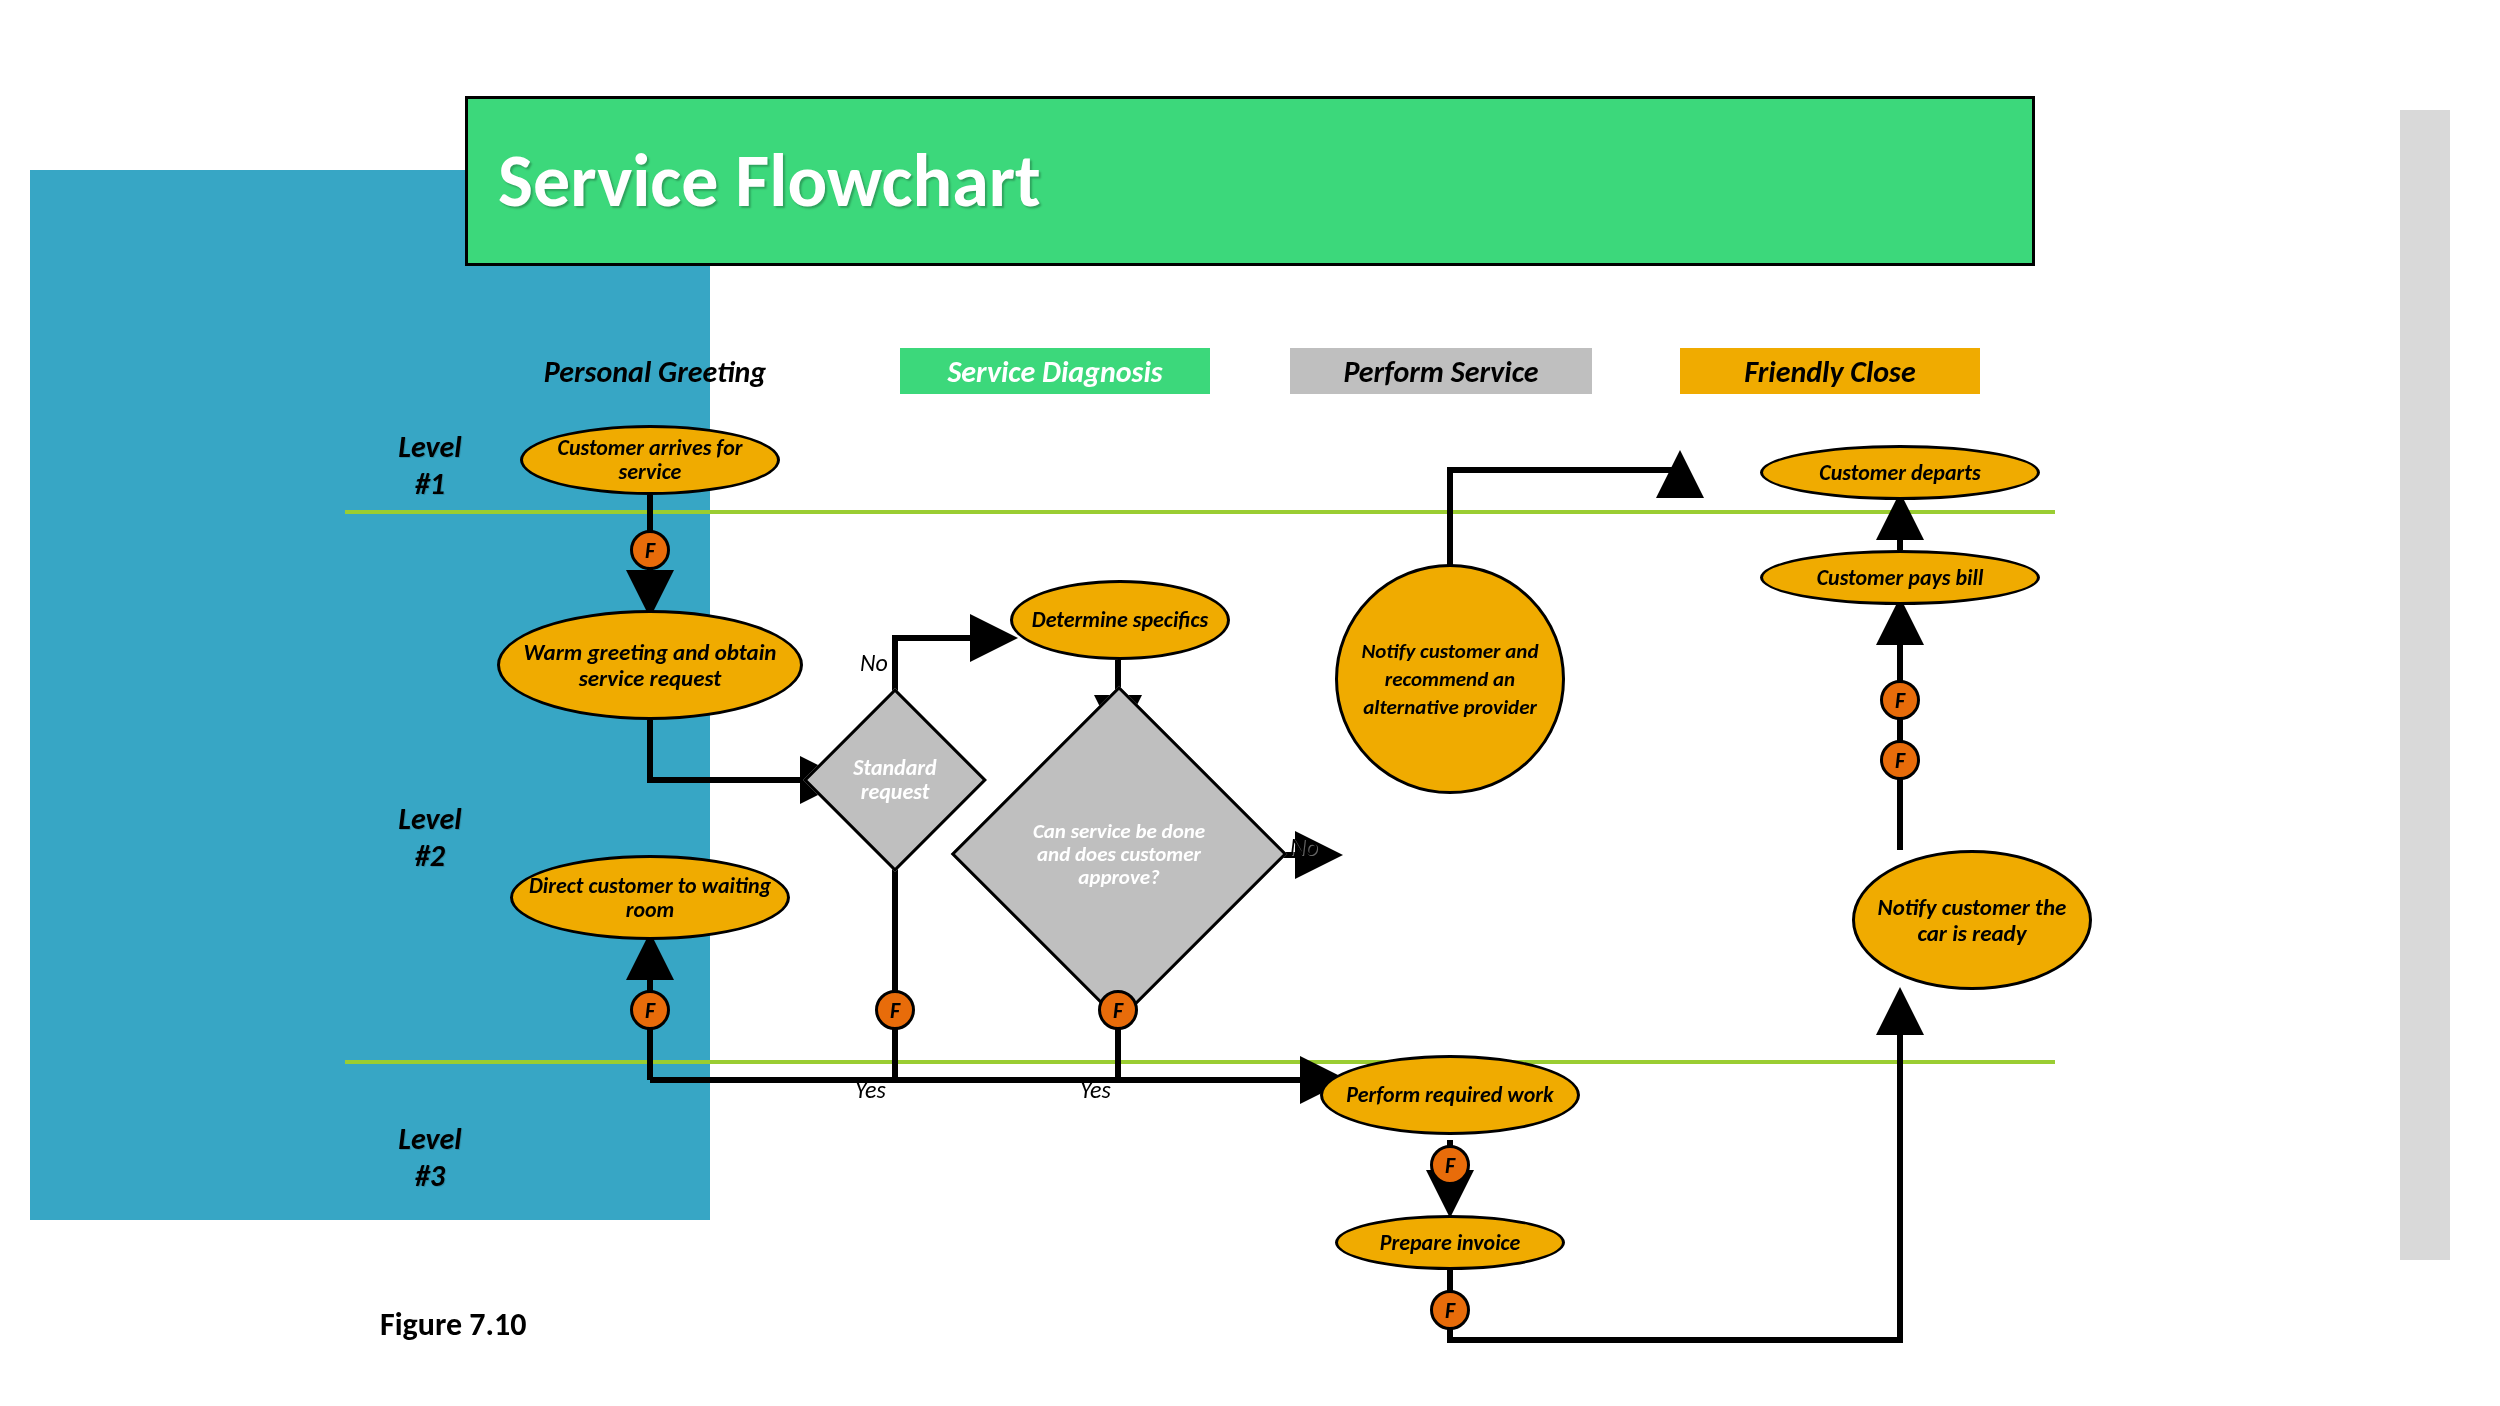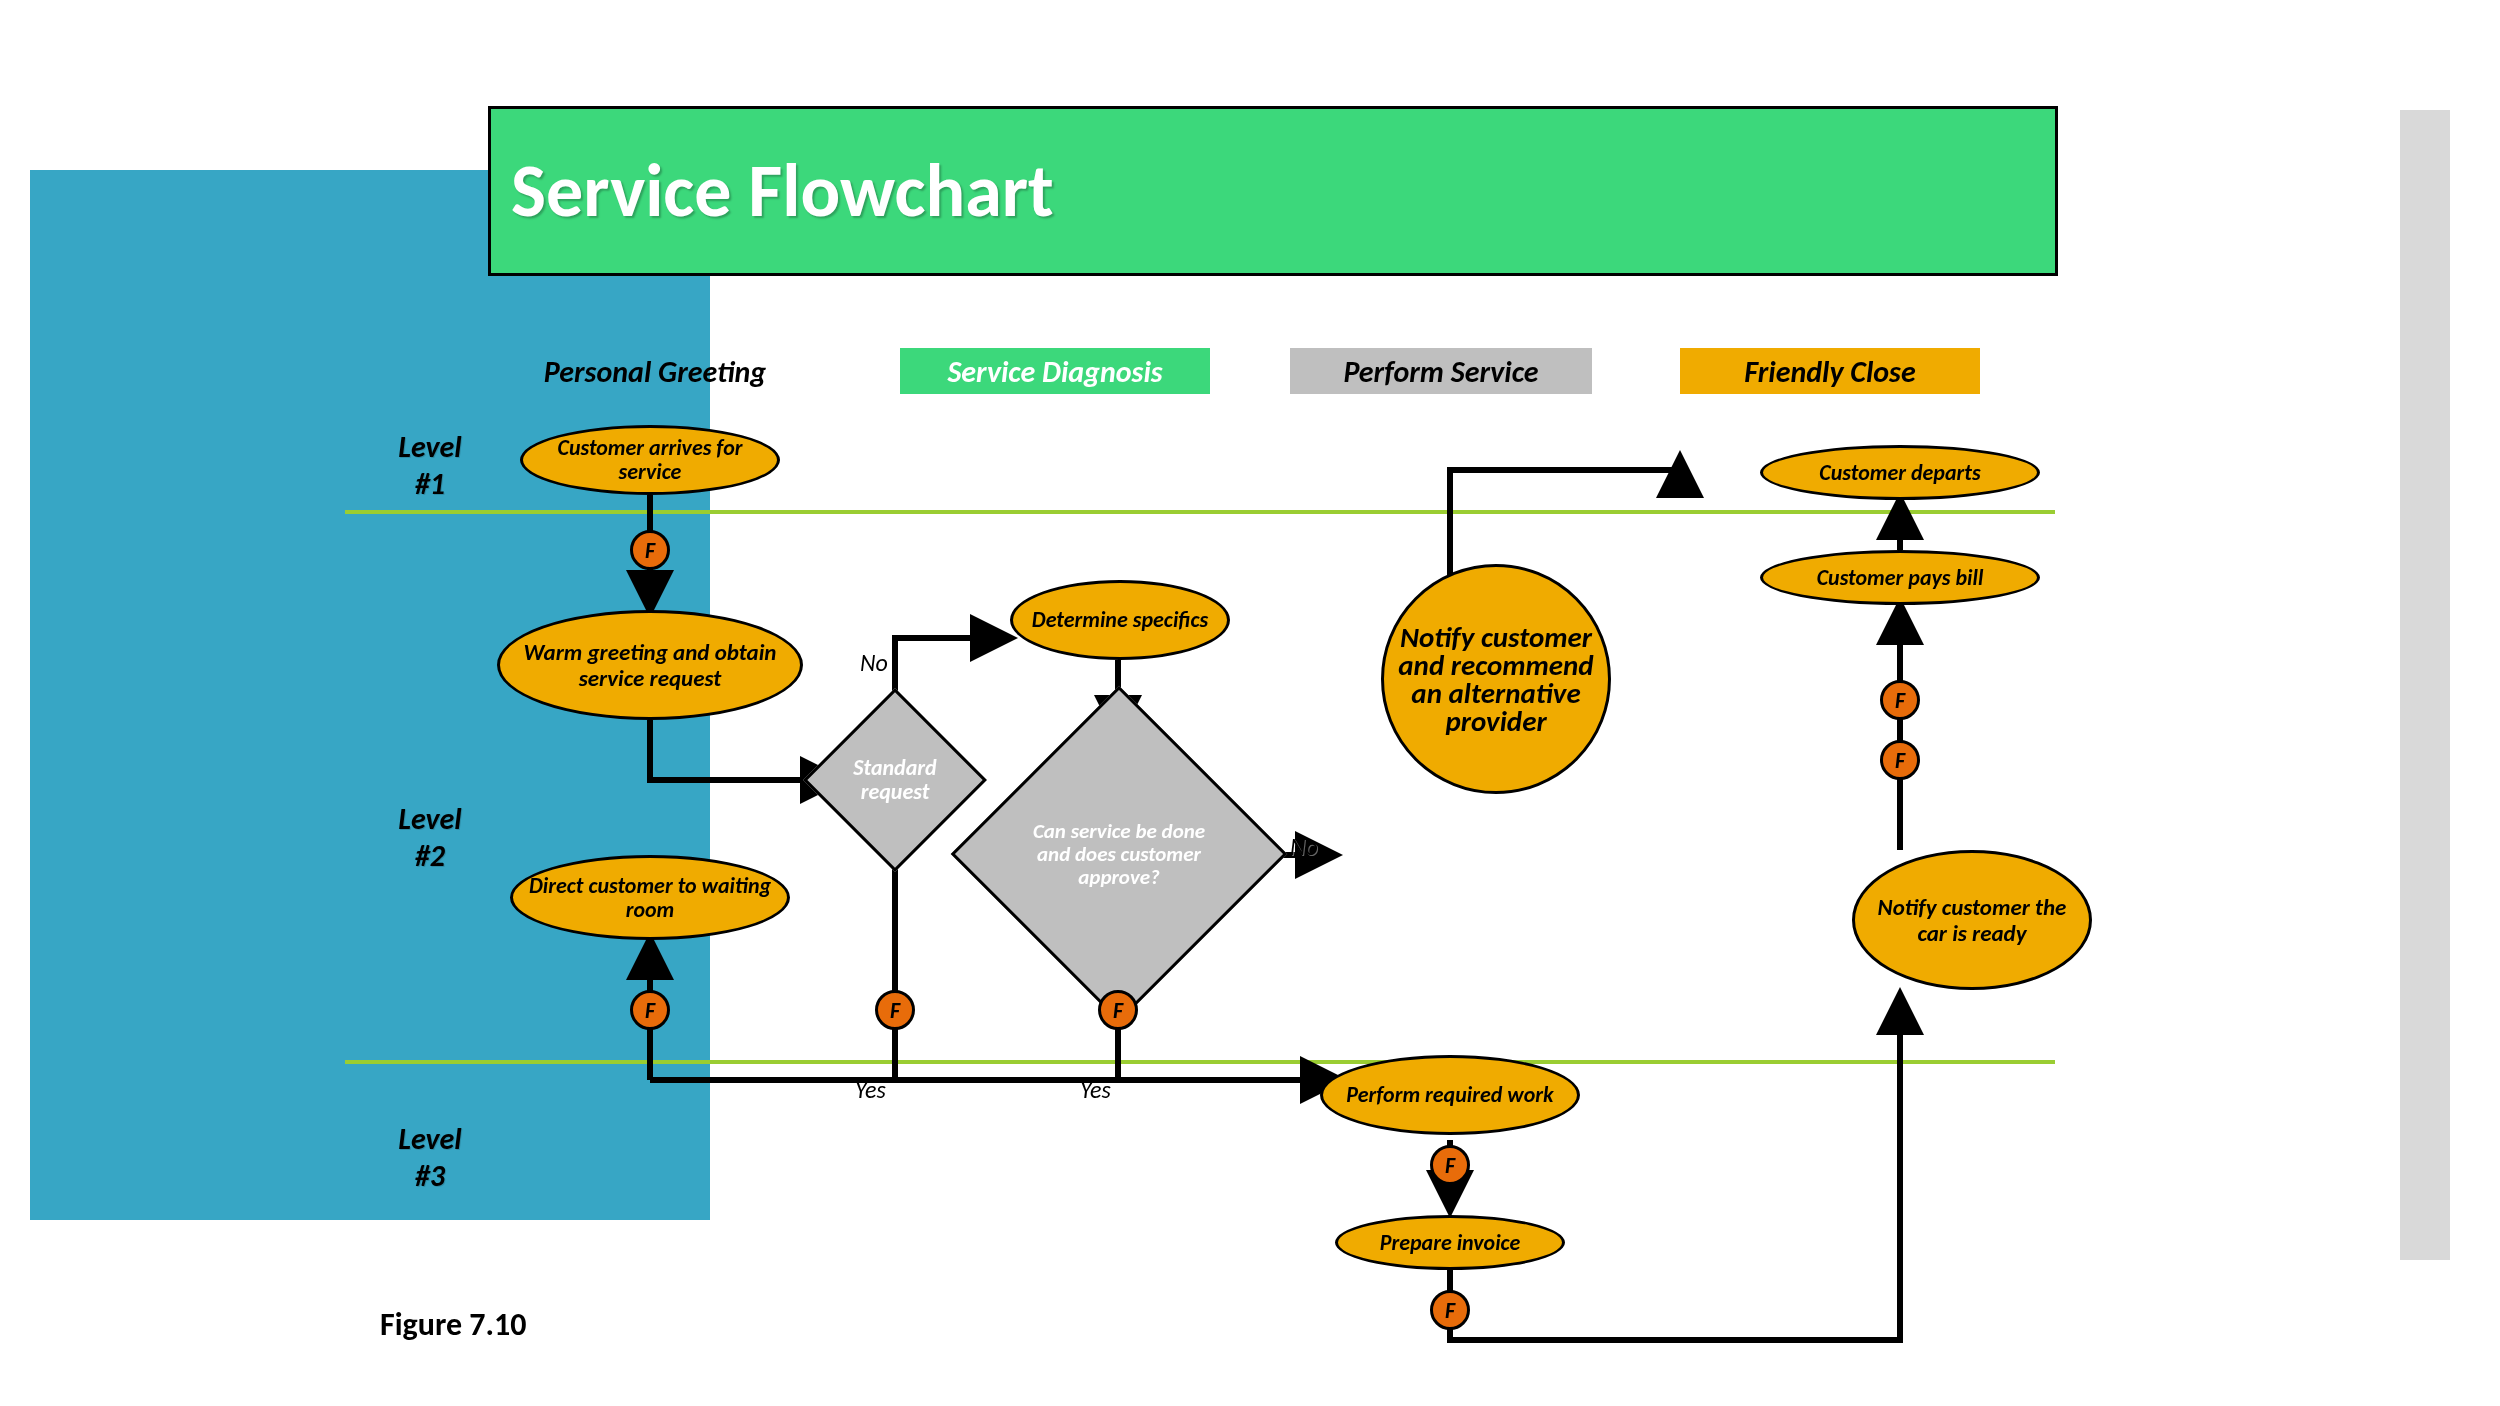--- a/index.html
+++ b/index.html
@@ -21,28 +21,27 @@
   }
   .gray-bar {
     position: absolute;
     background: #D9D9D9;
   }
   .title-bar {
     position: absolute;
     background: #3CD87B;
     border: 3px solid #000;
     left: 465px;
-    top: 106px;
+    top: 96px;
     width: 1570px;
     height: 170px;
     display: flex;
     align-items: center;
-    padding-left: 20px;
-    box-sizing: border-box;
-    margin-left: 23px;
+    padding-left: 30px;
+    box-sizing: border-box;
   }
   .title-bar span {
     color: #fff;
     font-weight: 700;
     font-size: 74px;
     text-shadow: 2px 2px 2px rgba(0,0,0,.25);
   }
   .col-header {
     position: absolute;
     height: 46px;
@@ -265,21 +264,21 @@
   </div>
 
   <div class="diamond" style="left:1000px; top:735px; width:238px; height:238px;">
     <div class="shape"></div>
     <div class="txt" style="font-size:21px; line-height:23px; max-width:180px;">Can service be done and does customer approve?</div>
   </div>
   <div class="circleF" style="left:1098px; top:990px;">
       <span>F</span>
     </div>
 
-  <div class="ellipse md" style="left:1381px; top:564px; width:230px; height:230px; border-radius:50%; font-size:29px; line-height:28px;">
+  <div class="ellipse md" style="left:1335px; top:564px; width:230px; height:230px; border-radius:50%; font-size:21px; line-height:28px;">
     <span>Notify customer and recommend an alternative provider</span>
   </div>
 
   <div class="ellipse sm" style="left:1320px; top:1055px; width:260px; height:80px;">
     <span>Perform required work</span>
   </div>
   <div class="circleF" style="left:1430px; top:1145px;">
       <span>F</span>
     </div>
 

